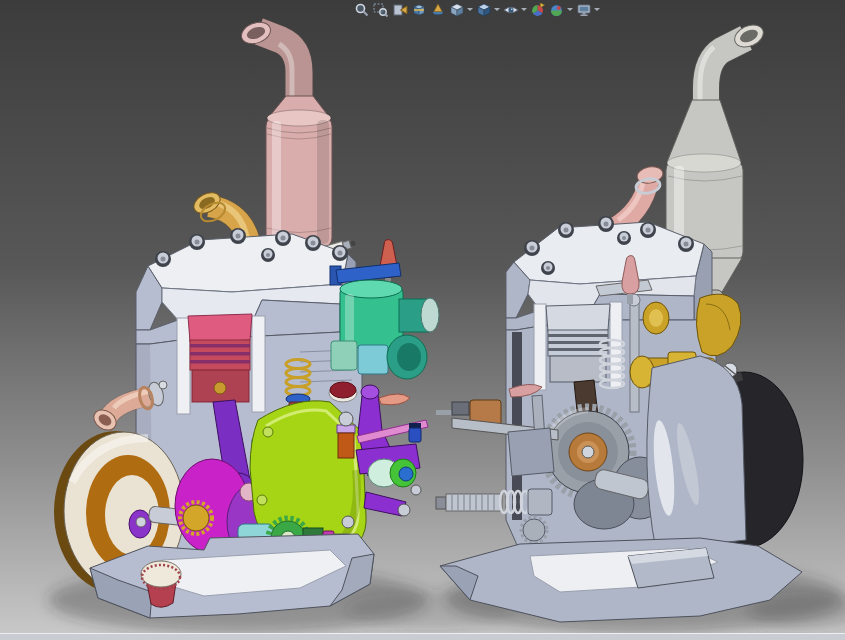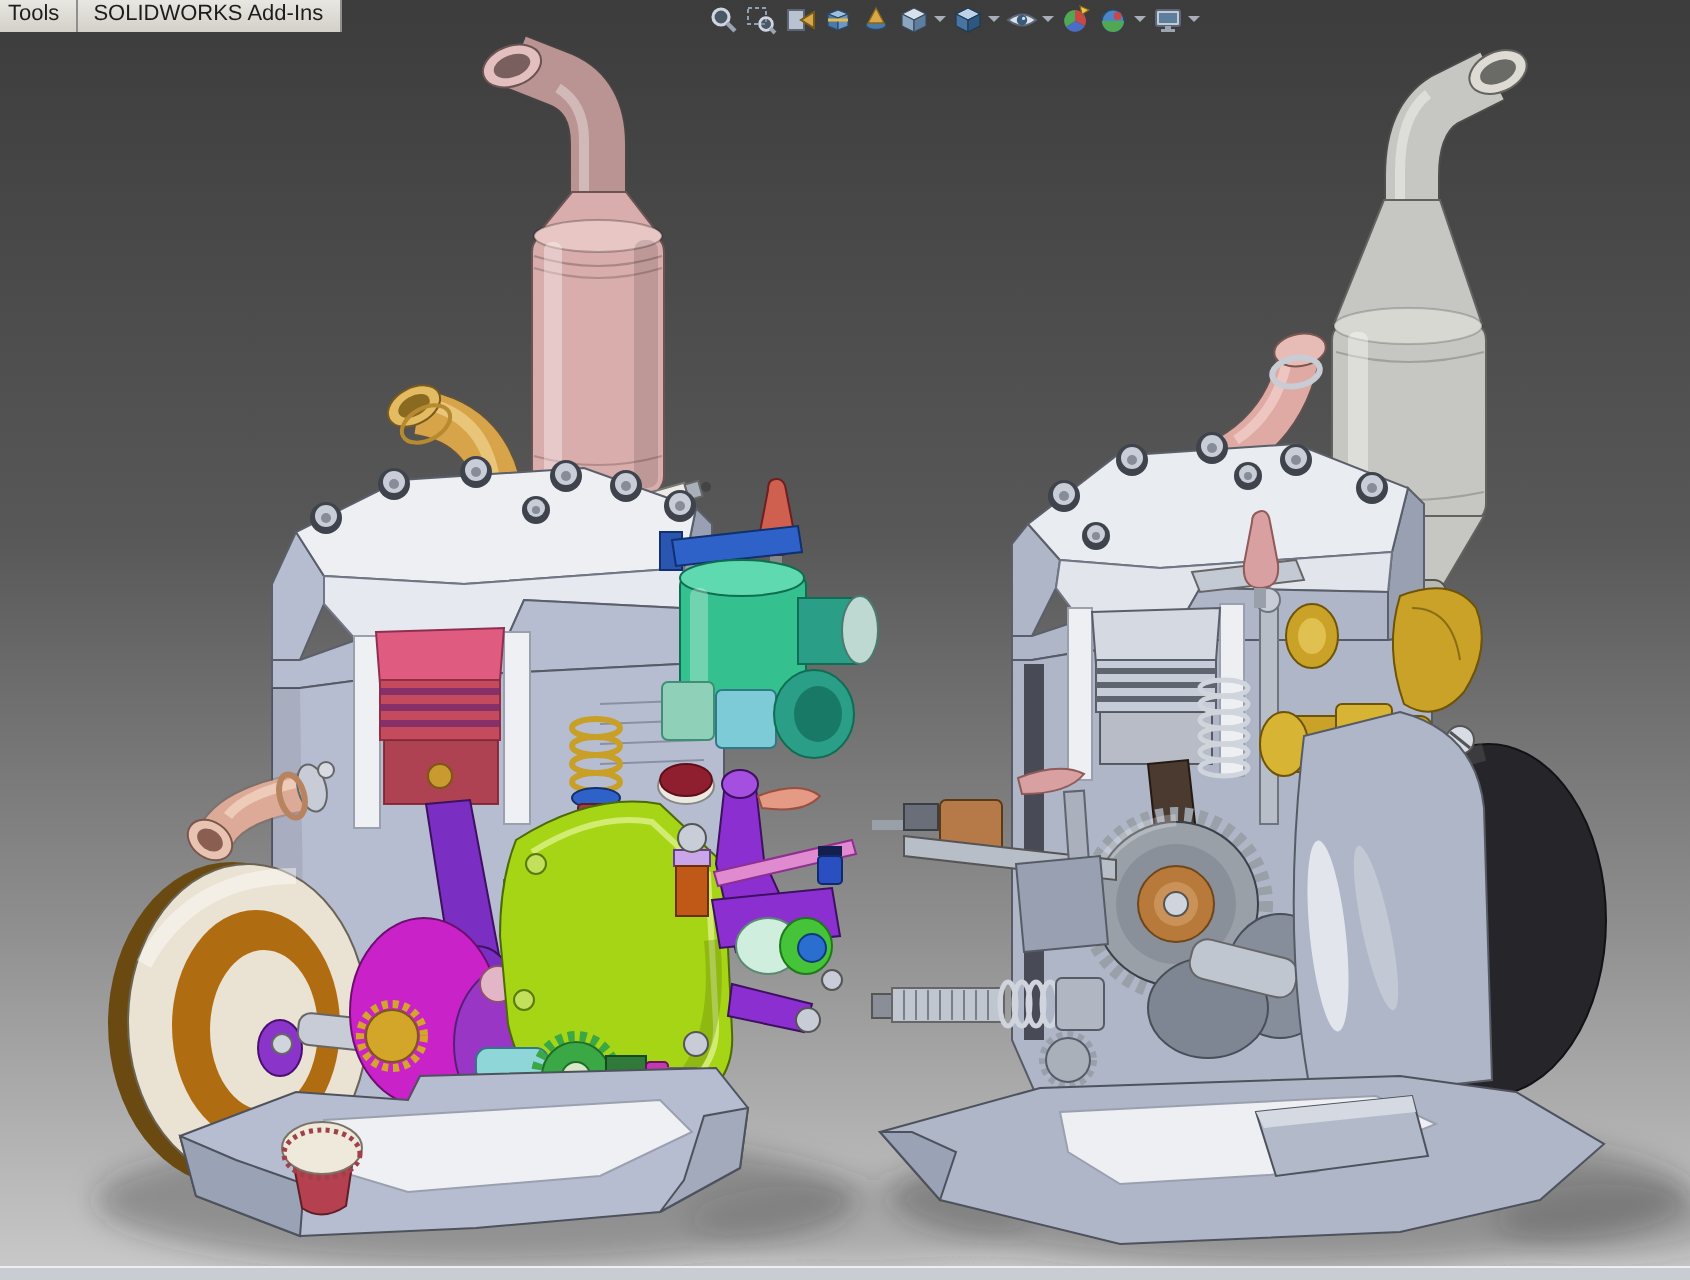--- a/index.html
+++ b/index.html
@@ -448,24 +448,20 @@
         <path d="M440,566 L520,544 L700,538 L758,546 L802,572 L770,600 L700,616 L560,622 L470,600 Z" stroke="#4e525c" fill="#aeb6c8"></path>
         <path d="M530,556 L688,548 L718,562 L658,586 L560,592 L534,576 Z" stroke="#9aa0ae" fill="#edeff3"></path>
         <polygon points="628,556 706,548 714,578 638,588" fill="#b2b9c8" stroke="#4e525c"></polygon>
         <polygon points="628,556 706,548 708,556 632,564" fill="#d4d9e2"></polygon>
         <polygon points="440,566 470,600 478,576 456,566" fill="#9aa2b6" stroke="#4e525c"></polygon>
       </g>
     </g>
   </svg>
   </div>
 
-  <div id="tabbar">
-    <div class="cmd-tab">Tools</div>
-    <div class="cmd-tab">SOLIDWORKS Add-Ins</div>
-  </div>
 
   <div id="hud">
 
     <div class="hud-btn">
       <svg width="16" height="16" viewBox="0 0 16 16">
         <circle cx="6.5" cy="6.5" r="4" fill="rgba(90,120,150,.45)" stroke="#cfd6e0" stroke-width="1.6"></circle>
         <line x1="9.5" y1="9.5" x2="13.5" y2="13.5" stroke="#9aa4b2" stroke-width="2.2"></line>
       </svg>
     </div>
 

